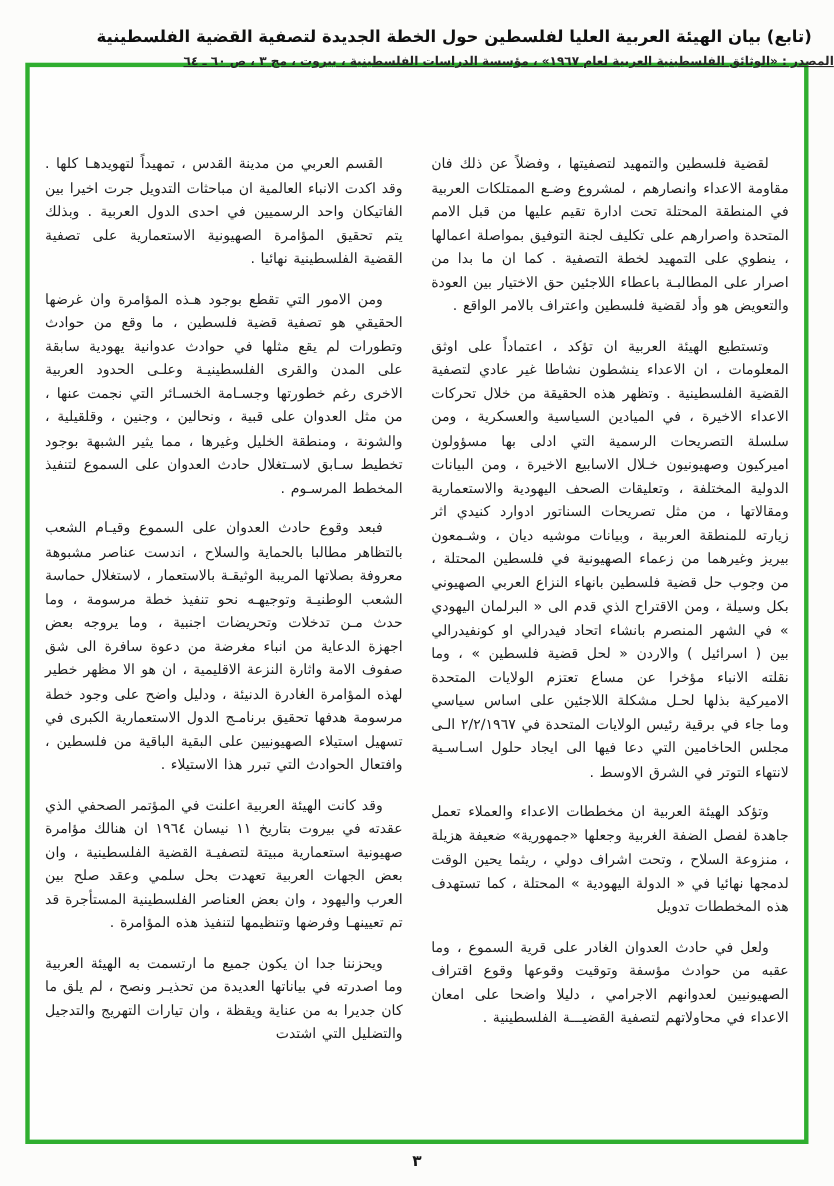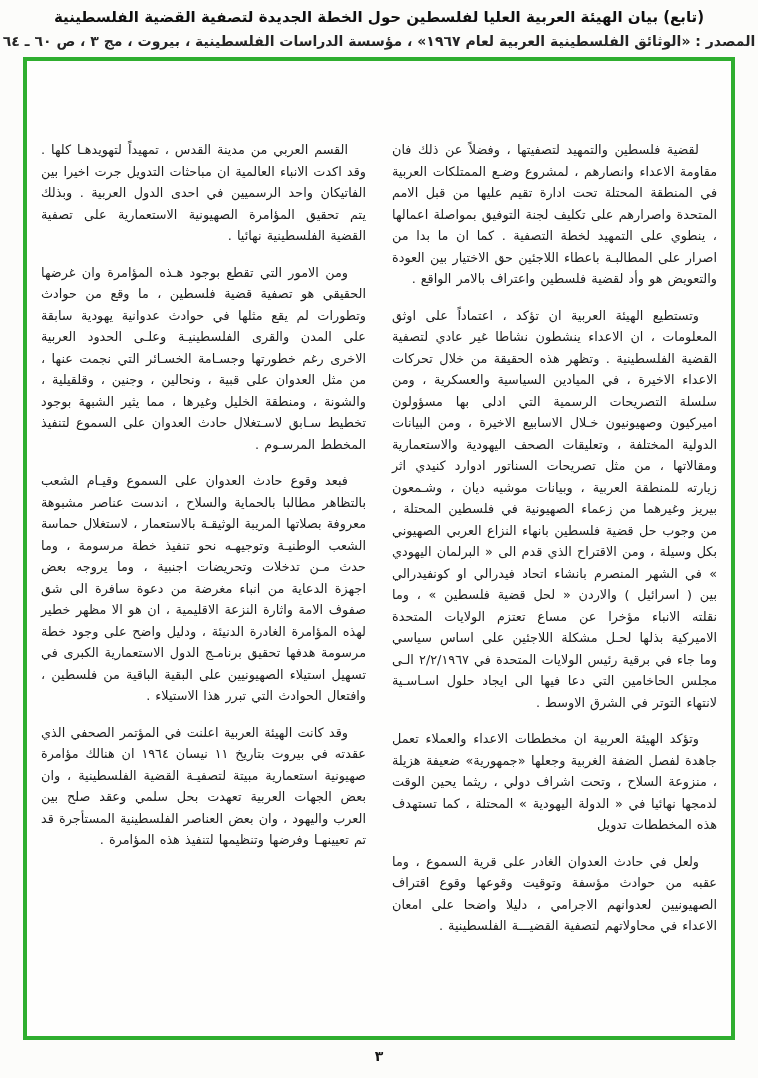--- a/index.html
+++ b/index.html
@@ -16,36 +16,37 @@
     color:var(--ink);
     overflow:hidden;
   }
   .page{
     position:relative;
     width:758px;height:1078px;
     direction:rtl;
   }
   .doc-header{
     position:absolute;
-    top:8px;left:0;right:0;
-    text-align:center;
+    top:24px;left:0;right:0;
+    text-align:right;
     z-index:2;
   }
   .doc-title{
     font-size:15px;
     font-weight:bold;
     margin:0 20px;
     letter-spacing:0;
     color:#101010;
   }
   .doc-source{
-    font-size:14px;
+    font-size:11px;
     font-weight:bold;
     margin-top:7px;
     color:#262626;
+    text-decoration:underline;
   }
   .content-frame{
     position:absolute;
     top:57px;
     left:23px;
     width:712px;
     height:983px;
     border:4px solid var(--frame-green);
     background:#fefefd;
   }
@@ -96,20 +97,21 @@
         <p>وتستطيع الهيئة العربية ان تؤكد ، اعتماداً على اوثق المعلومات ، ان الاعداء ينشطون نشاطا غير عادي لتصفية القضية الفلسطينية . وتظهر هذه الحقيقة من خلال تحركات الاعداء الاخيرة ، في الميادين السياسية والعسكرية ، ومن سلسلة التصريحات الرسمية التي ادلى بها مسؤولون اميركيون وصهيونيون خـلال الاسابيع الاخيرة ، ومن البيانات الدولية المختلفة ، وتعليقات الصحف اليهودية والاستعمارية ومقالاتها ، من مثل تصريحات السناتور ادوارد كنيدي اثر زيارته للمنطقة العربية ، وبيانات موشيه ديان ، وشـمعون بيريز وغيرهما من زعماء الصهيونية في فلسطين المحتلة ، من وجوب حل قضية فلسطين بانهاء النزاع العربي الصهيوني بكل وسيلة ، ومن الاقتراح الذي قدم الى « البرلمان اليهودي » في الشهر المنصرم بانشاء اتحاد فيدرالي او كونفيدرالي بين ( اسرائيل ) والاردن « لحل قضية فلسطين » ، وما نقلته الانباء مؤخرا عن مساع تعتزم الولايات المتحدة الاميركية بذلها لحـل مشكلة اللاجئين على اساس سياسي وما جاء في برقية رئيس الولايات المتحدة في ٢/٢/١٩٦٧ الـى مجلس الحاخامين التي دعا فيها الى ايجاد حلول اسـاسـية لانتهاء التوتر في الشرق الاوسط .</p>
         <p>وتؤكد الهيئة العربية ان مخططات الاعداء والعملاء تعمل جاهدة لفصل الضفة الغربية وجعلها «جمهورية» ضعيفة هزيلة ، منزوعة السلاح ، وتحت اشراف دولي ، ريثما يحين الوقت لدمجها نهائيا في « الدولة اليهودية » المحتلة ، كما تستهدف هذه المخططات تدويل</p>
         <p>ولعل في حادث العدوان الغادر على قرية السموع ، وما عقبه من حوادث مؤسفة وتوقيت وقوعها وقوع اقتراف الصهيونيين لعدوانهم الاجرامي ، دليلا واضحا على امعان الاعداء في محاولاتهم لتصفية القضيـــة الفلسطينية .</p>
       </section>
 
       <section class="col">
         <p>القسم العربي من مدينة القدس ، تمهيداً لتهويدهـا كلها . وقد اكدت الانباء العالمية ان مباحثات التدويل جرت اخيرا بين الفاتيكان واحد الرسميين في احدى الدول العربية . وبذلك يتم تحقيق المؤامرة الصهيونية الاستعمارية على تصفية القضية الفلسطينية نهائيا .</p>
         <p>ومن الامور التي تقطع بوجود هـذه المؤامرة وان غرضها الحقيقي هو تصفية قضية فلسطين ، ما وقع من حوادث وتطورات لم يقع مثلها في حوادث عدوانية يهودية سابقة على المدن والقرى الفلسطينيـة وعلـى الحدود العربية الاخرى رغم خطورتها وجسـامة الخسـائر التي نجمت عنها ، من مثل العدوان على قبية ، ونحالين ، وجنين ، وقلقيلية ، والشونة ، ومنطقة الخليل وغيرها ، مما يثير الشبهة بوجود تخطيط سـابق لاسـتغلال حادث العدوان على السموع لتنفيذ المخطط المرسـوم .</p>
         <p>فبعد وقوع حادث العدوان على السموع وقيـام الشعب بالتظاهر مطالبا بالحماية والسلاح ، اندست عناصر مشبوهة معروفة بصلاتها المريبة الوثيقـة بالاستعمار ، لاستغلال حماسة الشعب الوطنيـة وتوجيهـه نحو تنفيذ خطة مرسومة ، وما حدث مـن تدخلات وتحريضات اجنبية ، وما يروجه بعض اجهزة الدعاية من انباء مغرضة من دعوة سافرة الى شق صفوف الامة واثارة النزعة الاقليمية ، ان هو الا مظهر خطير لهذه المؤامرة الغادرة الدنيئة ، ودليل واضح على وجود خطة مرسومة هدفها تحقيق برنامـج الدول الاستعمارية الكبرى في تسهيل استيلاء الصهيونيين على البقية الباقية من فلسطين ، وافتعال الحوادث التي تبرر هذا الاستيلاء .</p>
         <p>وقد كانت الهيئة العربية اعلنت في المؤتمر الصحفي الذي عقدته في بيروت بتاريخ ١١ نيسان ١٩٦٤ ان هنالك مؤامرة صهيونية استعمارية مبيتة لتصفيـة القضية الفلسطينية ، وان بعض الجهات العربية تعهدت بحل سلمي وعقد صلح بين العرب واليهود ، وان بعض العناصر الفلسطينية المستأجرة قد تم تعيينهـا وفرضها وتنظيمها لتنفيذ هذه المؤامرة .</p>
+        <p>ويحزننا جدا ان يكون جميع ما ارتسمت به الهيئة العربية وما اصدرته في بياناتها العديدة من تحذيـر ونصح ، لم يلق ما كان جديرا به من عناية ويقظة ، وان تيارات التهريج والتدجيل والتضليل التي اشتدت</p>
       </section>
 
     </div>
   </div>
 
   <div class="page-number">٣</div>
 
 </div>
 
 </body></html>

